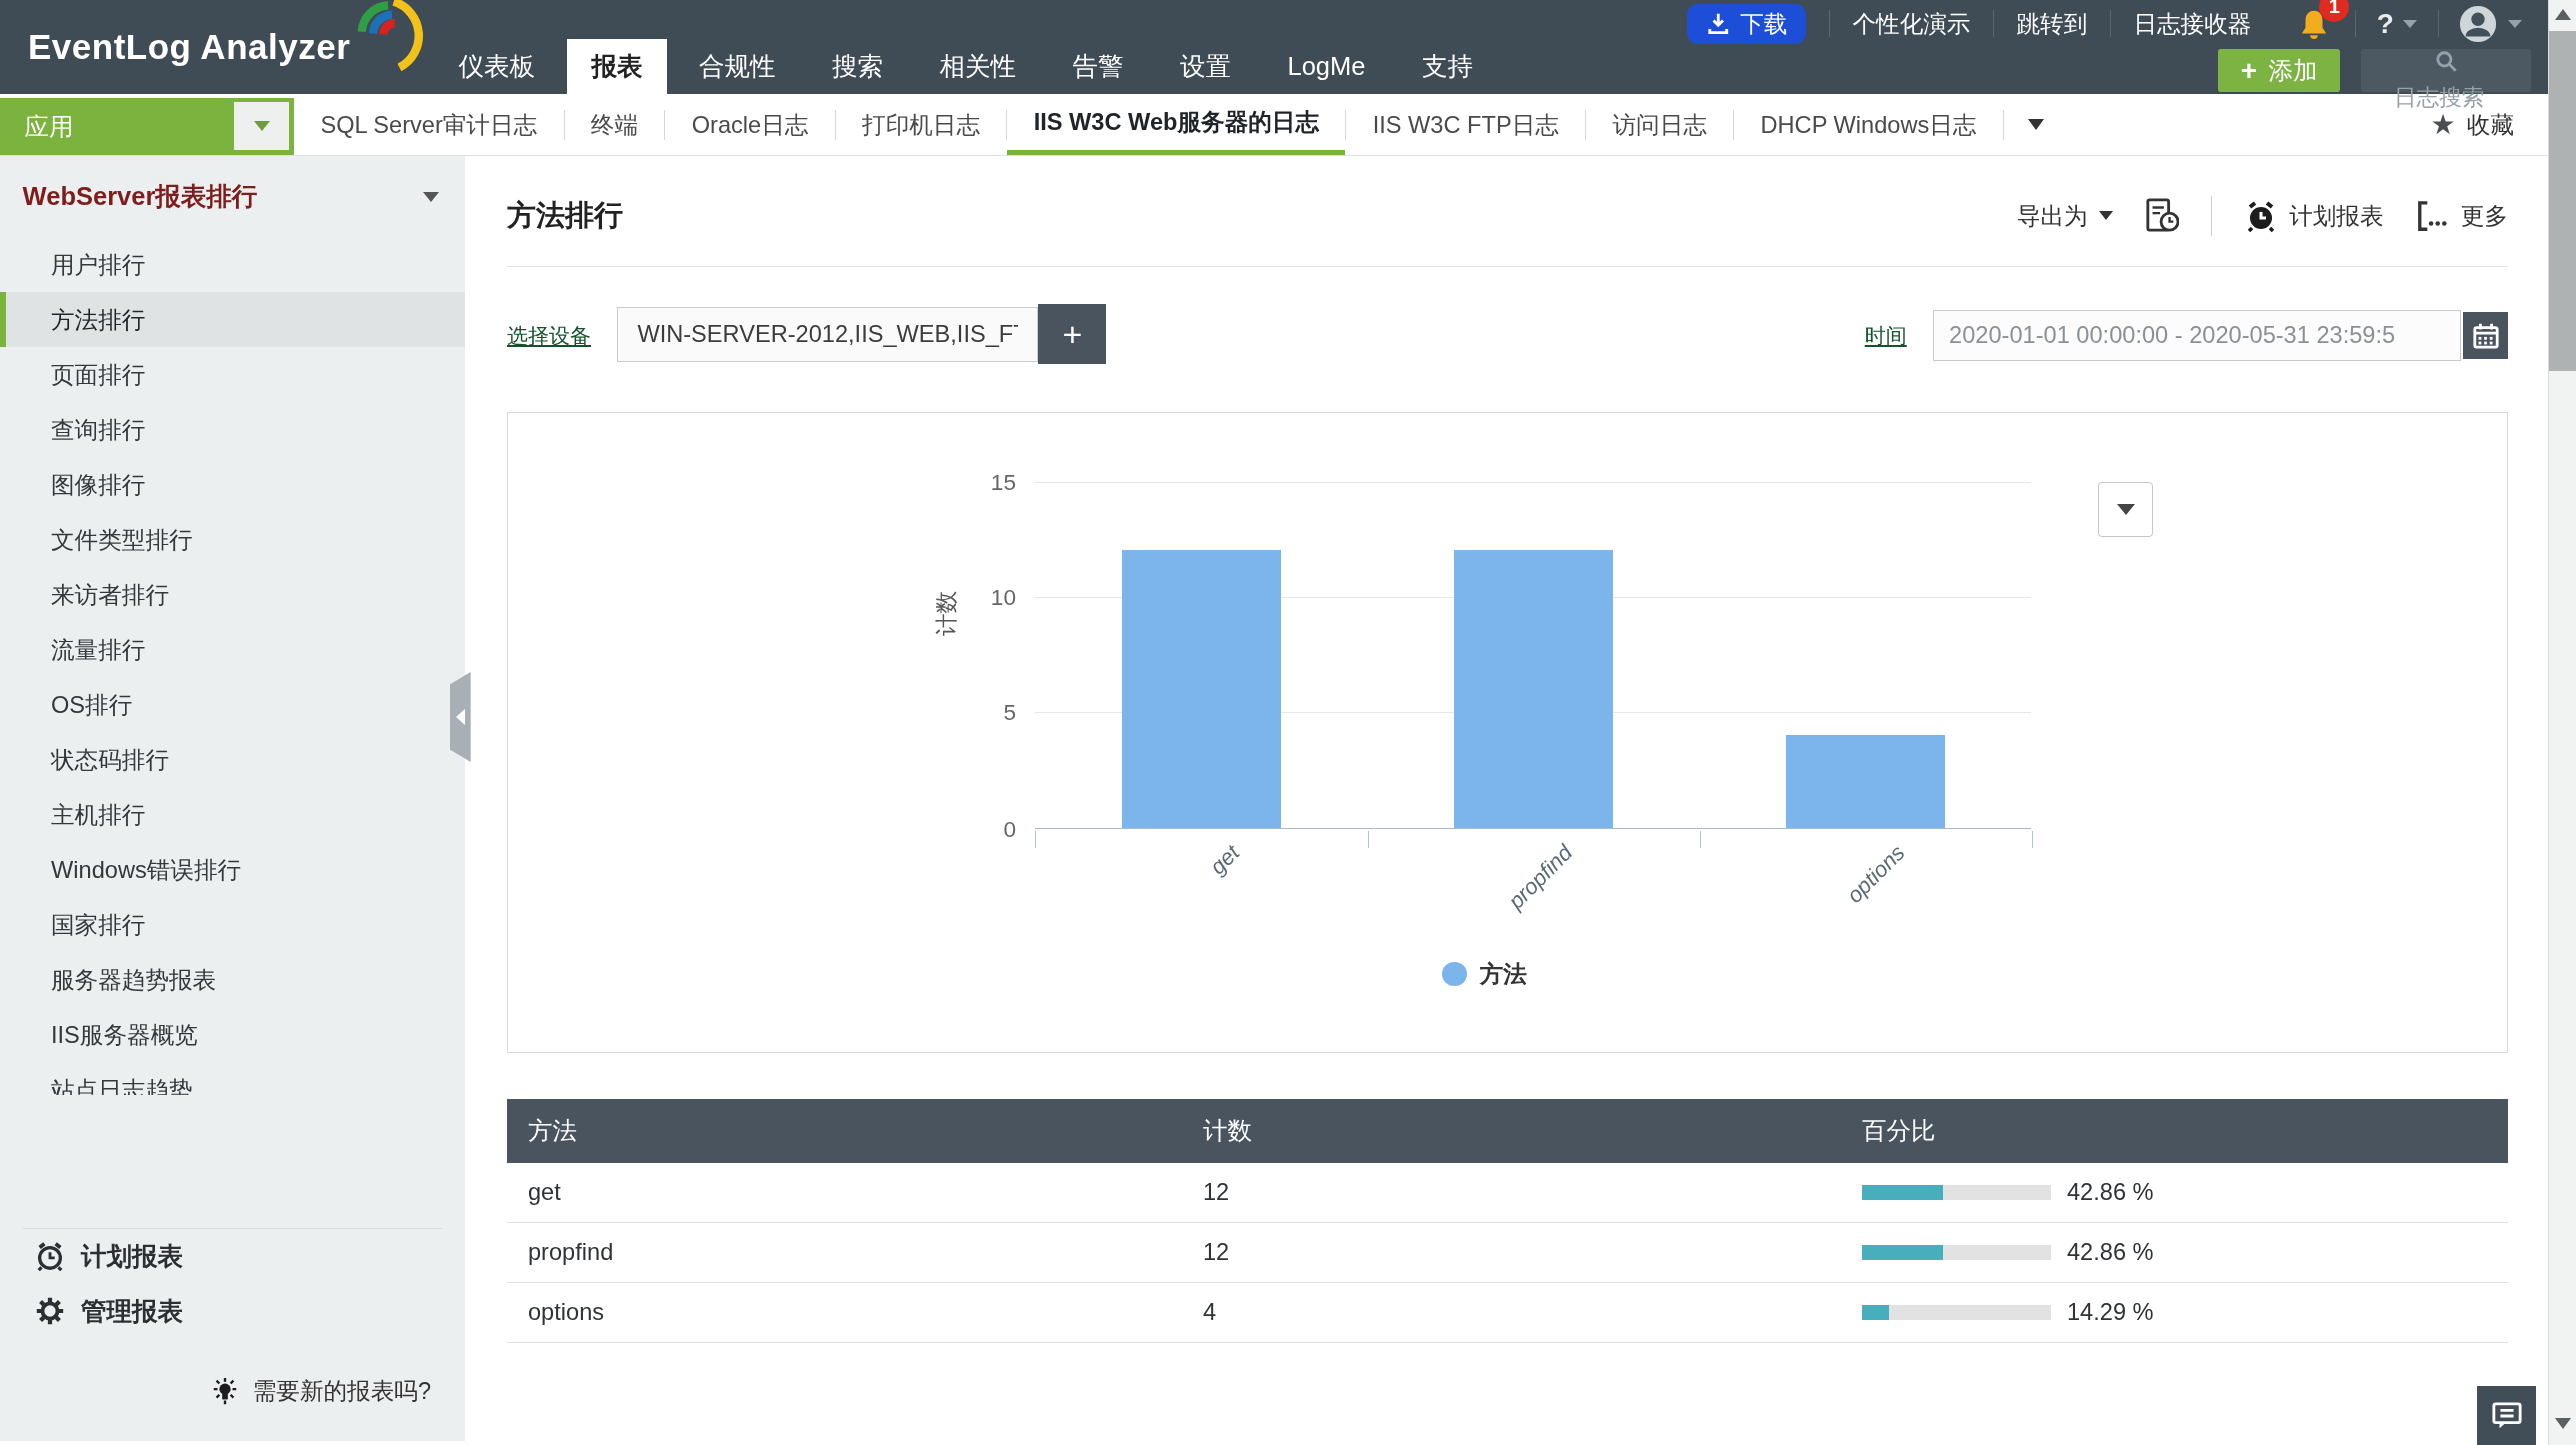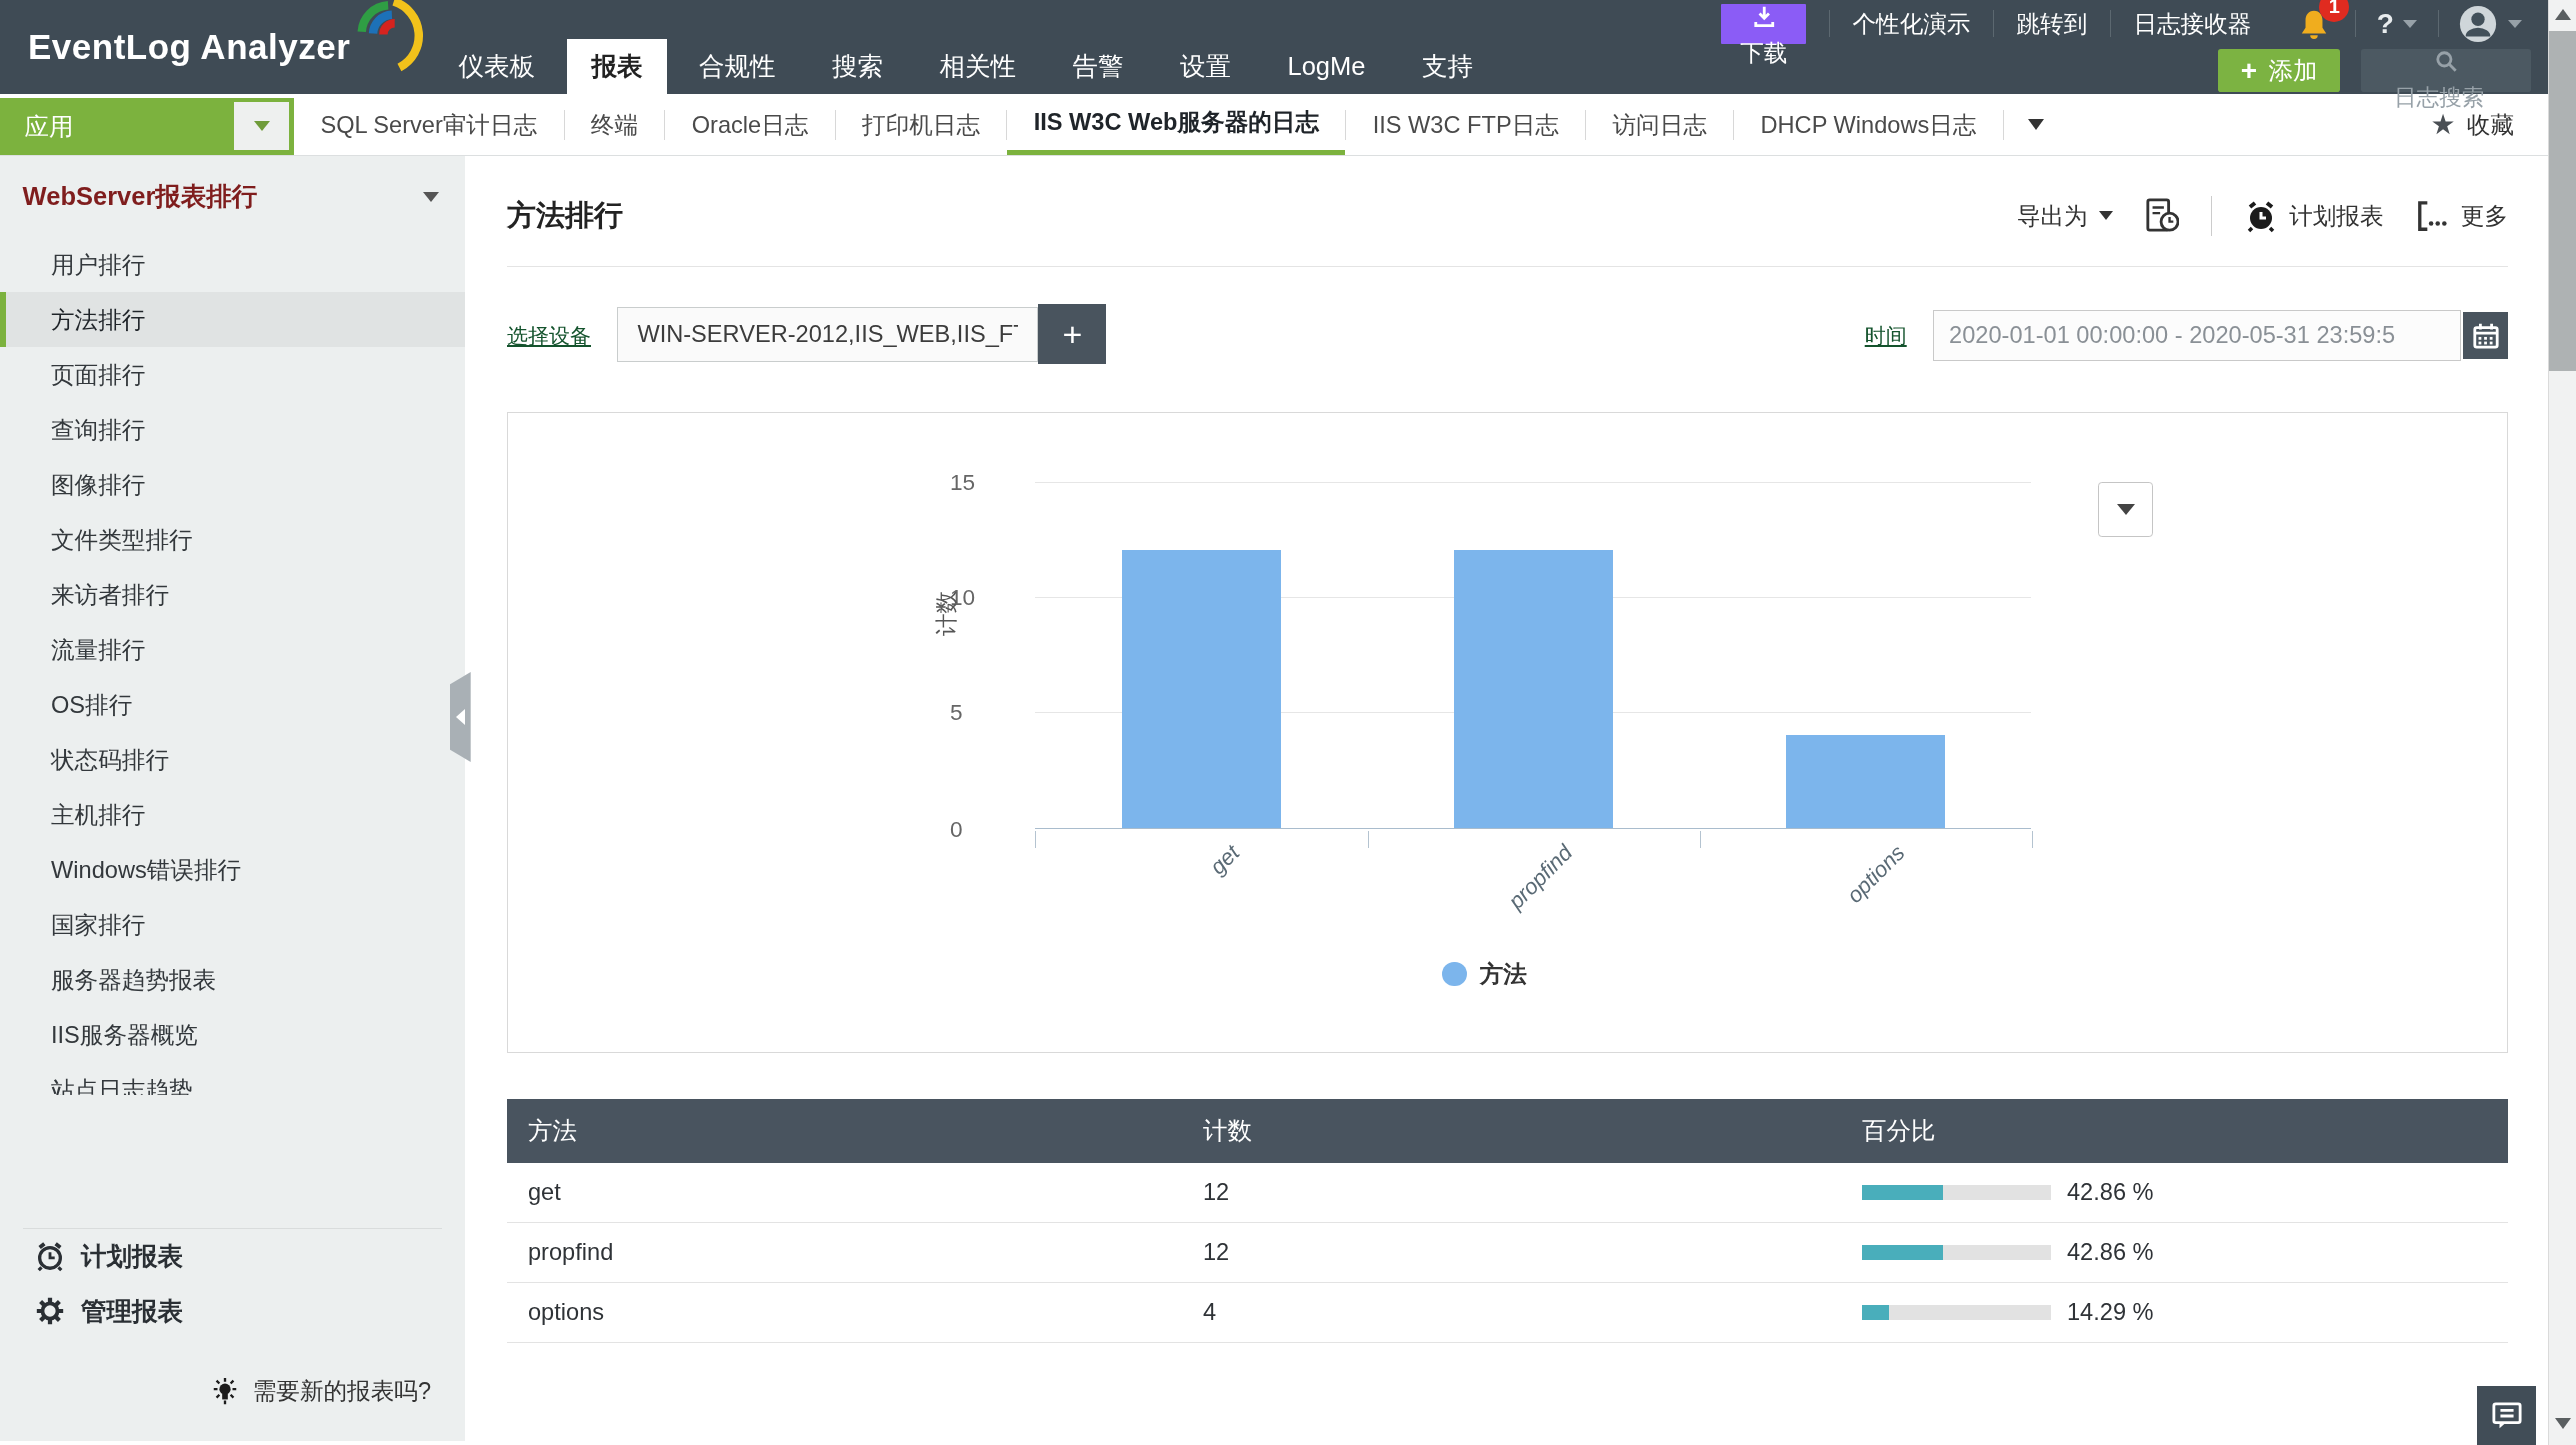--- a/index.html
+++ b/index.html
@@ -10,22 +10,22 @@
   .topbar { height:94px; background:#3f4b55; display:flex; align-items:stretch; position:relative; }
   .logo-wrap { display:flex; align-items:center; padding-left:28px; width:434px; }
   .logo-text { color:#fff; font-size:35px; font-weight:700; letter-spacing:0.5px; }
   .logo-arcs { margin-left:5.7px; margin-top:-24.5px; }
   .mainnav { display:flex; align-items:flex-end; gap:7.5px; }
   .mainnav .navitem { color:#fff; font-size:25.5px; padding:0 24.5px; height:55px; display:flex; align-items:center; cursor:pointer; }
   .mainnav .navitem.active { background:#fff; color:#222; font-weight:700; }
   .top-right { margin-left:auto; display:flex; flex-direction:column; padding-right:45px; }
   .tr-row1 { height:47px; display:flex; align-items:center; gap:0; }
   .tr-row2 { height:47px; display:flex; align-items:center; justify-content:flex-end; gap:21px; }
-  .dl-btn { background:#8b5cf6; color:#fff; font-size:23.6px; border-radius:1px; height:40px;
-    display:flex; align-items:center; gap:9.4px; padding:0 19px; cursor:pointer;flex-direction:column; }
+  .dl-btn { background:#1d4ed8; color:#fff; font-size:23.6px; border-radius:11px; height:40px;
+    display:flex; align-items:center; gap:9.4px; padding:0 19px; cursor:pointer; }
   .tr-link { color:#fff; font-size:23.6px; padding:0 22.6px; cursor:pointer; white-space:nowrap; }
   .tr-sep { width:0.9px; height:26.4px; background:#5c6870; }
   .bell-wrap { position:relative; padding:0 24.5px; cursor:pointer; }
   .badge { position:absolute; top:-15px; right:5.7px; background:#e02b20; color:#fff; font-size:20px; font-weight:700;
     width:30px; height:30px; border-radius:50%; display:flex; align-items:center; justify-content:center; }
   .help-wrap { color:#e8ecee; font-size:28px; font-weight:700; padding:0 21px; display:flex; align-items:center; gap:9.4px; cursor:pointer; }
   .avatar-wrap { display:flex; align-items:center; gap:9.4px; padding:0 9.4px 0 19px; cursor:pointer; }
   .caret-down { width:0; height:0; border-left:7.5px solid transparent; border-right:7.5px solid transparent; border-top:8.5px solid #97a1a8; }
   .add-btn { background:#7cb342; color:#fff; font-size:24.5px; height:43px; padding:0 22.6px; border-radius:2.8px;
     display:flex; align-items:center; gap:11.3px; cursor:pointer; }
@@ -95,21 +95,21 @@
   .time-group { margin-left:auto; display:flex; align-items:center; }
   .time-input { width:528px; height:51px; background:#fcfcfc; border:0.9px solid #c9c9c9; font-size:23.6px; color:#8a9096; padding:0 15px;
     font-family:"Liberation Sans","DejaVu Sans",sans-serif; }
   .cal-btn { width:45px; height:47px; margin-left:1.9px; background:#49545e; display:flex; align-items:center; justify-content:center; cursor:pointer; }
 
   
   .chart-panel { margin-top:46px; height:641px; border:0.9px solid #d9d9d9; position:relative; }
   .plot { position:absolute; left:527px; top:69px; width:996px; height:347px; border-bottom:1.9px solid #a9bccd; }
   .gridline { position:absolute; left:0; width:100%; height:0.9px; background:#e6e6e6; }
   .bar { position:absolute; bottom:0; width:159px; background:#7cb5ec; }
-  .ytick { position:absolute; width:66px; font-size:22.6px; color:#666; }
+  .ytick { position:absolute; width:66px; text-align:right; font-size:22.6px; color:#666; }
   .ytitle { position:absolute; left:423px; top:223px; font-size:22.6px; color:#555; transform:rotate(-90deg); transform-origin:left top; }
   .xtick-mark { position:absolute; top:418px; width:0.9px; height:17px; background:#b4c3d0; }
   .xlabel { position:absolute; top:427px; font-size:22px; color:#5a6a75; font-style:italic;
     transform:rotate(-45deg); transform-origin:top right; white-space:nowrap; }
   .legend { position:absolute; left:934px; top:545px; display:flex; align-items:center; gap:13.2px; cursor:pointer; }
   .legend-dot { width:24.5px; height:24.5px; border-radius:50%; background:#7cb5ec; }
   .legend-label { font-size:23.6px; font-weight:700; color:#333; }
   .collapse-btn { position:absolute; left:1590px; top:69px; width:55px; height:55px; background:#fff; border:0.9px solid #c5c5c5; border-radius:3.8px;
     display:flex; align-items:center; justify-content:center; cursor:pointer; }
   .collapse-btn .tri { width:0; height:0; border-left:9.4px solid transparent; border-right:9.4px solid transparent; border-top:11.3px solid #444; }

